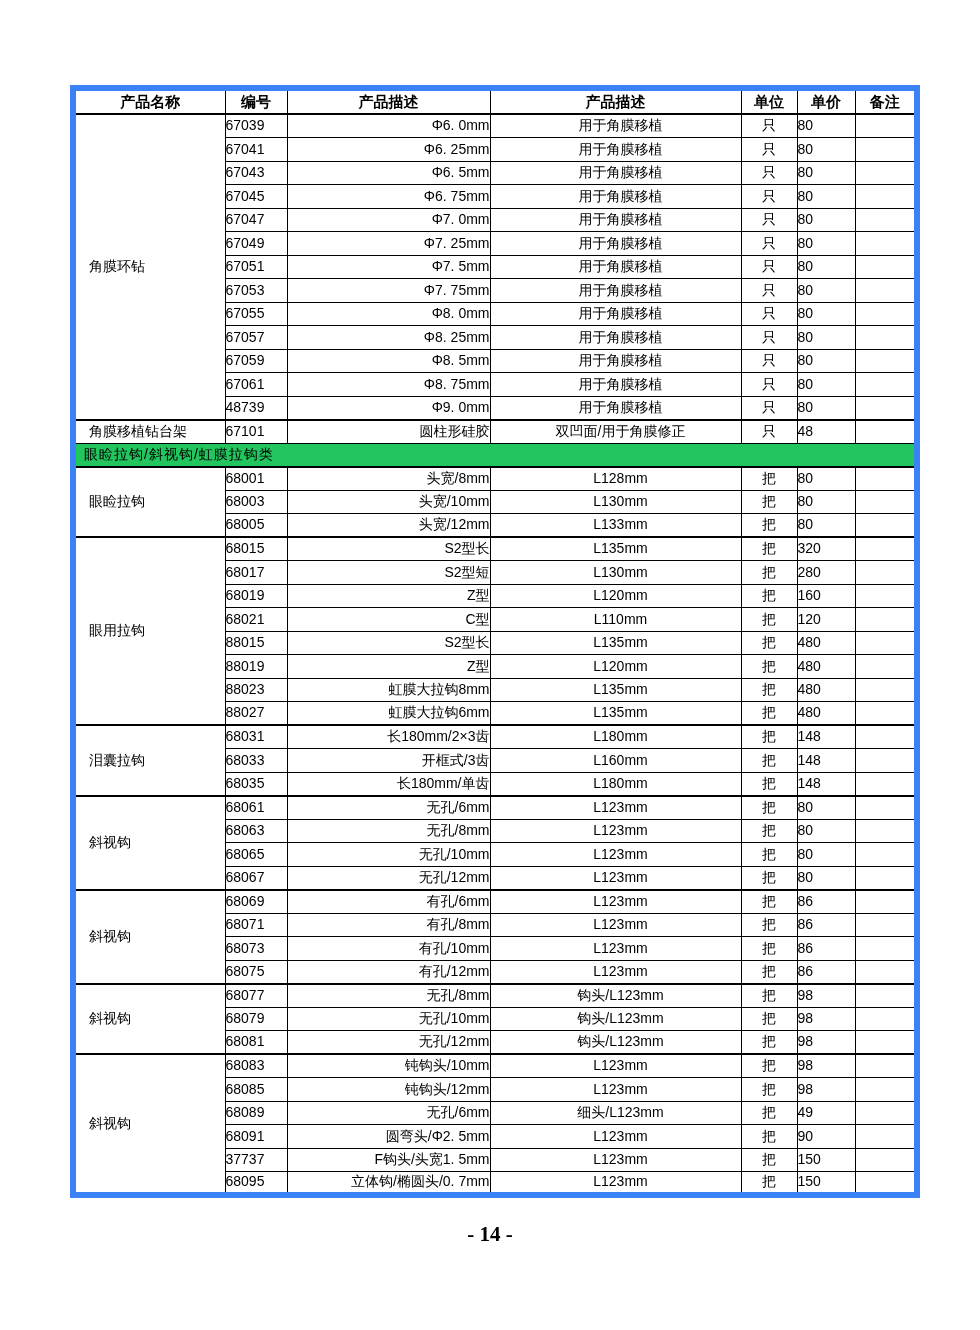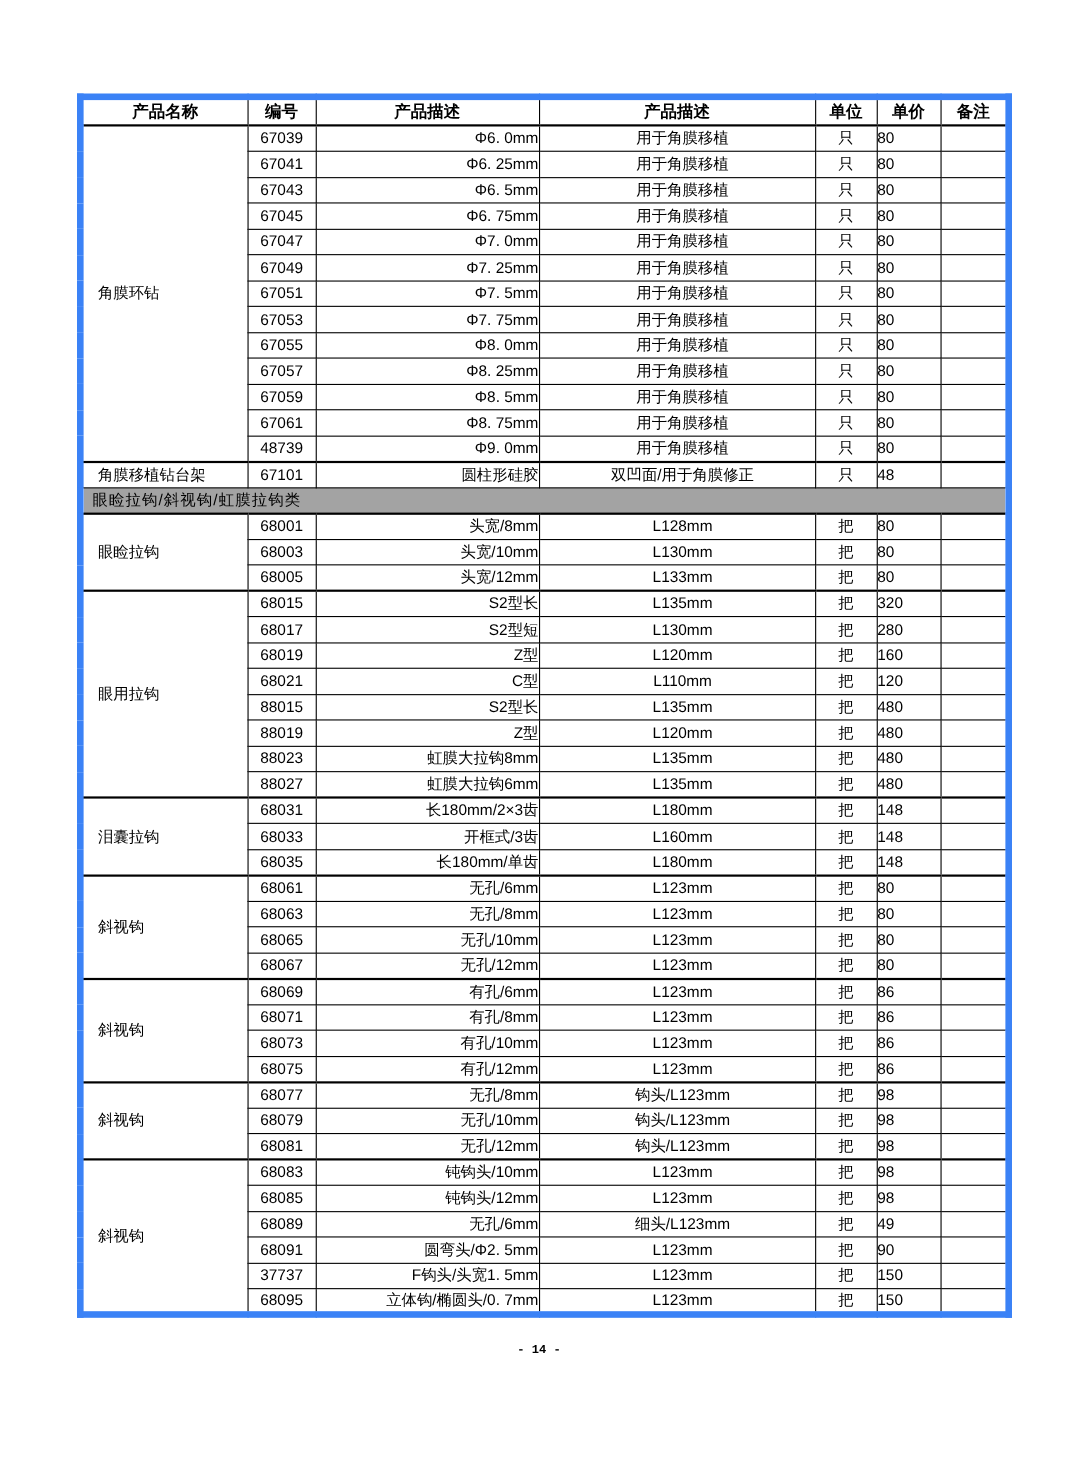--- a/index.html
+++ b/index.html
@@ -30,21 +30,21 @@
   table.catalog thead tr { height: 26px; }
   table.catalog thead th {
     font-size: 15px;
     font-weight: bold;
     text-align: center;
     border-bottom-width: 2px;
   }
   table.catalog tbody tr { height: 23.5px; }
 
   td.name-cell  { text-align: left;  padding-left: 13px; }
-  td.cell-code  { text-align: center; }
+  td.cell-code  { text-align: left; }
   td.cell-spec  { text-align: right;  padding-left: 12px; }
   td.cell-desc  { text-align: center;  padding-left: 10px; }
   td.cell-unit  { text-align: center; }
   td.cell-price { }
   td.cell-note  { }
 
   tr.group-start td { border-top-width: 2px; }
 
   tr.banner-row { height: 34px; }
   td.banner-cell {
@@ -54,23 +54,23 @@
     border-top-width: 2px;
     border-bottom-width: 2px;
     letter-spacing: 1px;
   }
 
   .footer {
     position: absolute;
     left: 0; top: 1222px;
     width: 980px;
     text-align: center;
-    font-family: Liberation Mono, monospace;
+    font-family: Liberation Serif, serif;
     font-weight: bold;
-    font-size: 11px;
+    font-size: 21px;
   }
 </style>
 </head>
 <body>
 
 <div class="page">
 
   <table class="catalog">
     <colgroup>
       <col style="width:152px">
@@ -201,21 +201,21 @@
         <tr class="group-start">
           <td rowspan="1" class="name-cell">角膜移植钻台架</td>
           <td class="cell-code">67101</td>
           <td class="cell-spec">圆柱形硅胶</td>
           <td class="cell-desc">双凹面/用于角膜修正</td>
           <td class="cell-unit">只</td>
           <td class="cell-price">48</td>
           <td class="cell-note"></td>
         </tr>
         <tr class="banner-row">
-          <td colspan="7" class="banner-cell" style="background: #a3a3a3;">眼睑拉钩/斜视钩/虹膜拉钩类</td>
+          <td colspan="7" class="banner-cell" style="background: #22c55e;">眼睑拉钩/斜视钩/虹膜拉钩类</td>
         </tr>
         <tr class="group-start">
           <td rowspan="3" class="name-cell">眼睑拉钩</td>
           <td class="cell-code">68001</td>
           <td class="cell-spec">头宽/8mm</td>
           <td class="cell-desc">L128mm</td>
           <td class="cell-unit">把</td>
           <td class="cell-price">80</td>
           <td class="cell-note"></td>
         </tr>

